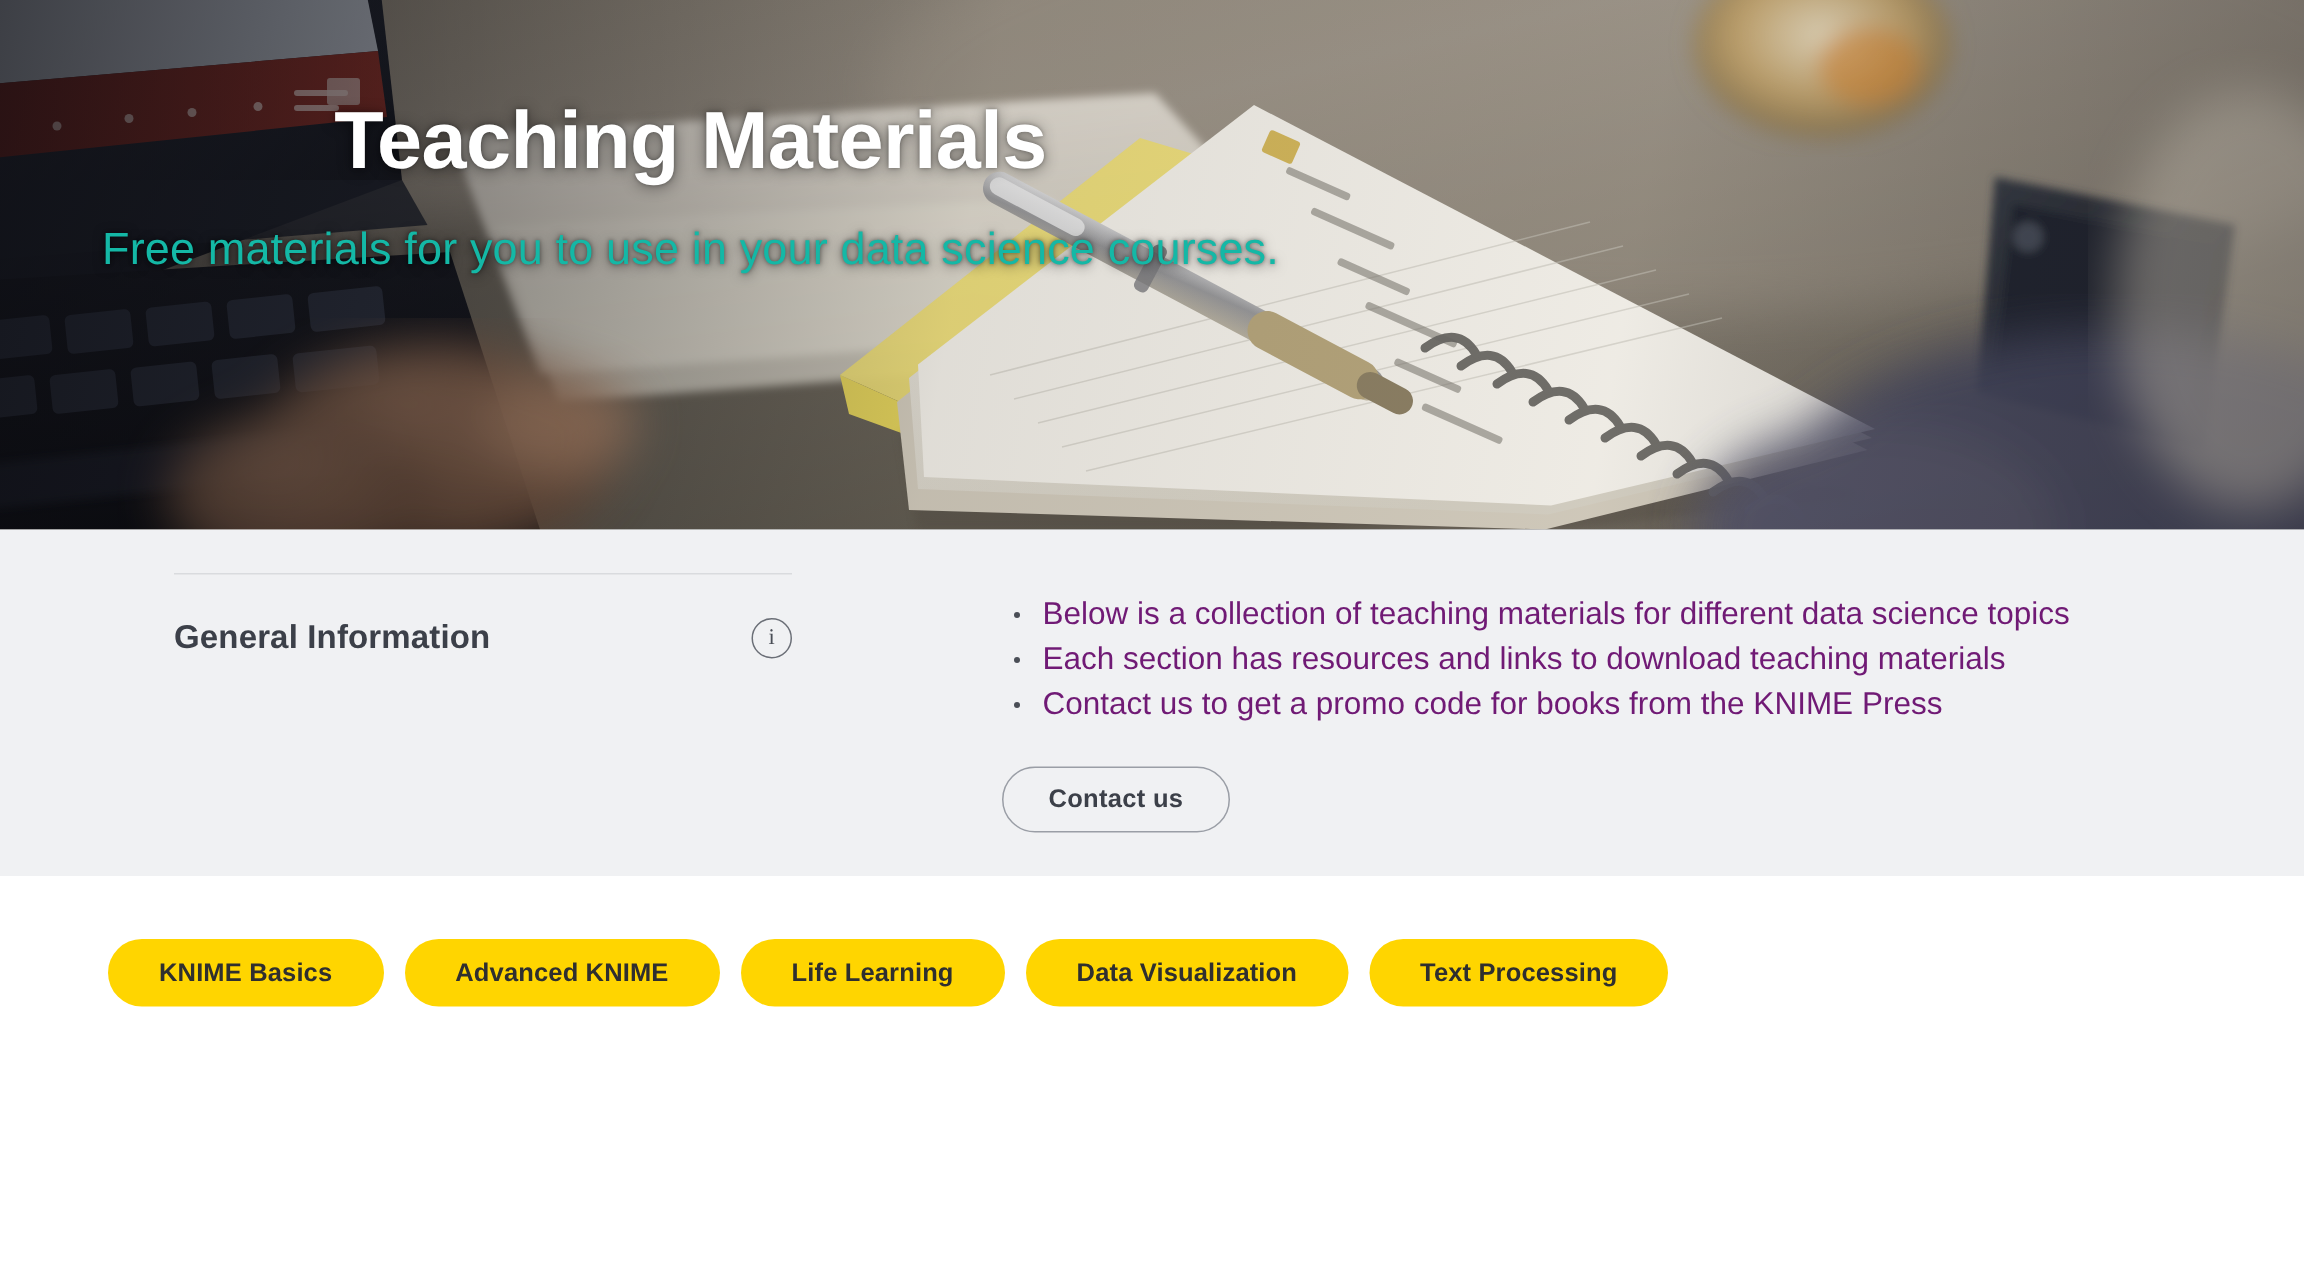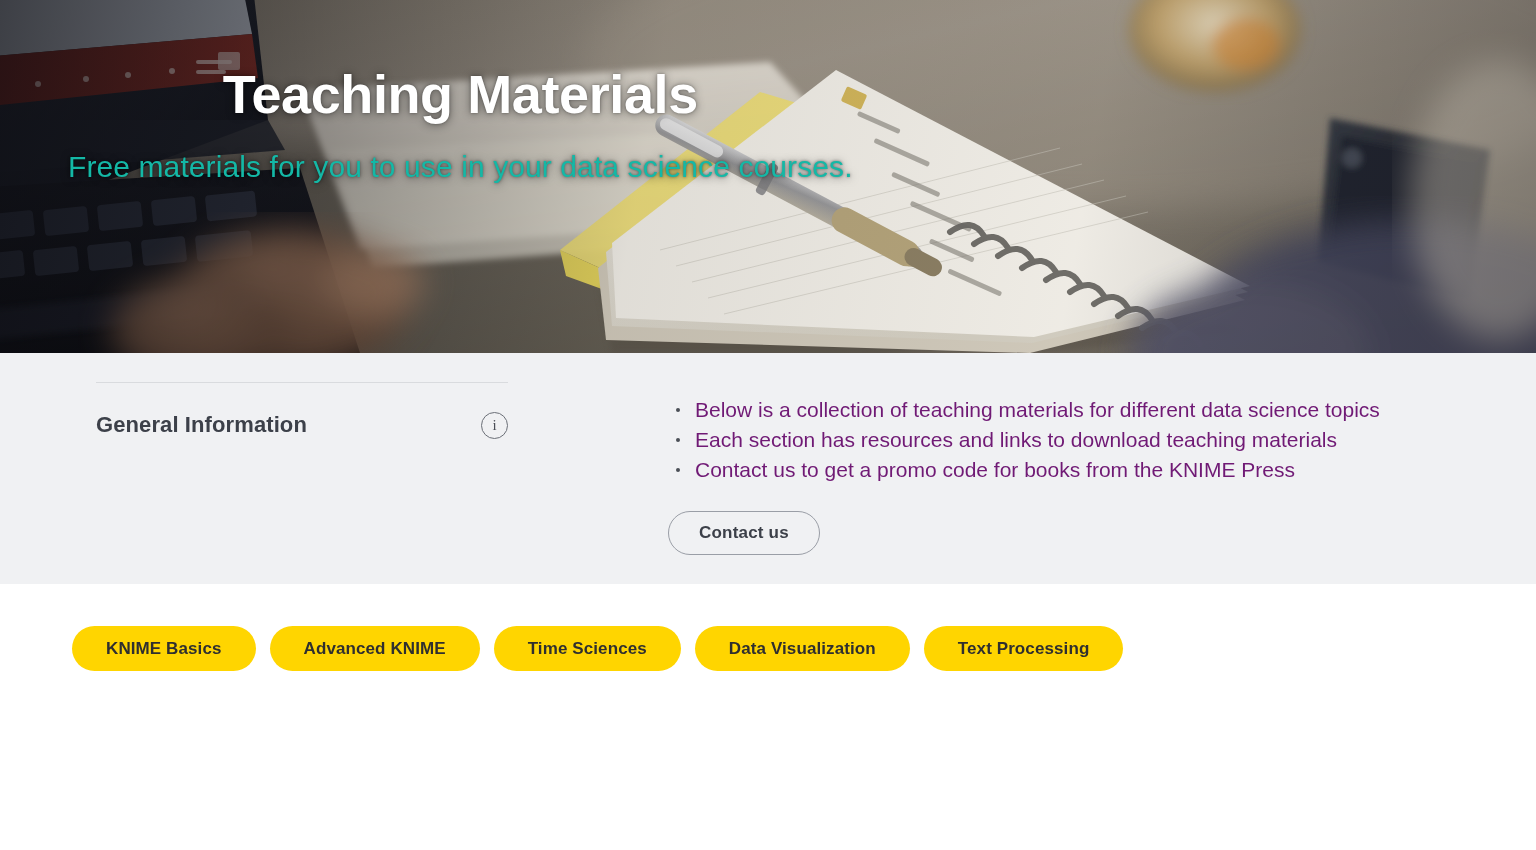--- a/index.html
+++ b/index.html
@@ -72,21 +72,21 @@
     background: #f0f1f3;
     position: relative;
   }
   .infoband-inner {
     position: relative;
     width: 1536px;
     height: 231px;
   }
   .gi-col {
     position: absolute;
-    left: 96px;
+    left: 116px;
     top: 29px;
     width: 412px;
   }
   .gi-rule {
     width: 412px;
     height: 1px;
     background: #d9dbde;
     margin-bottom: 28px;
   }
   .gi-head-row {
@@ -424,17 +424,17 @@
       <button class="contact-btn">Contact us</button>
     </div>
 
   </div>
 </section>
 
 <section class="topics">
   <div class="tag-wrap">
     <button class="tag">KNIME Basics</button>
     <button class="tag">Advanced KNIME</button>
-    <button class="tag">Time Sciences</button>
+    <button class="tag">Life Learning</button>
     <button class="tag">Data Visualization</button>
     <button class="tag">Text Processing</button>
   </div>
 </section>
 
 </body></html>

